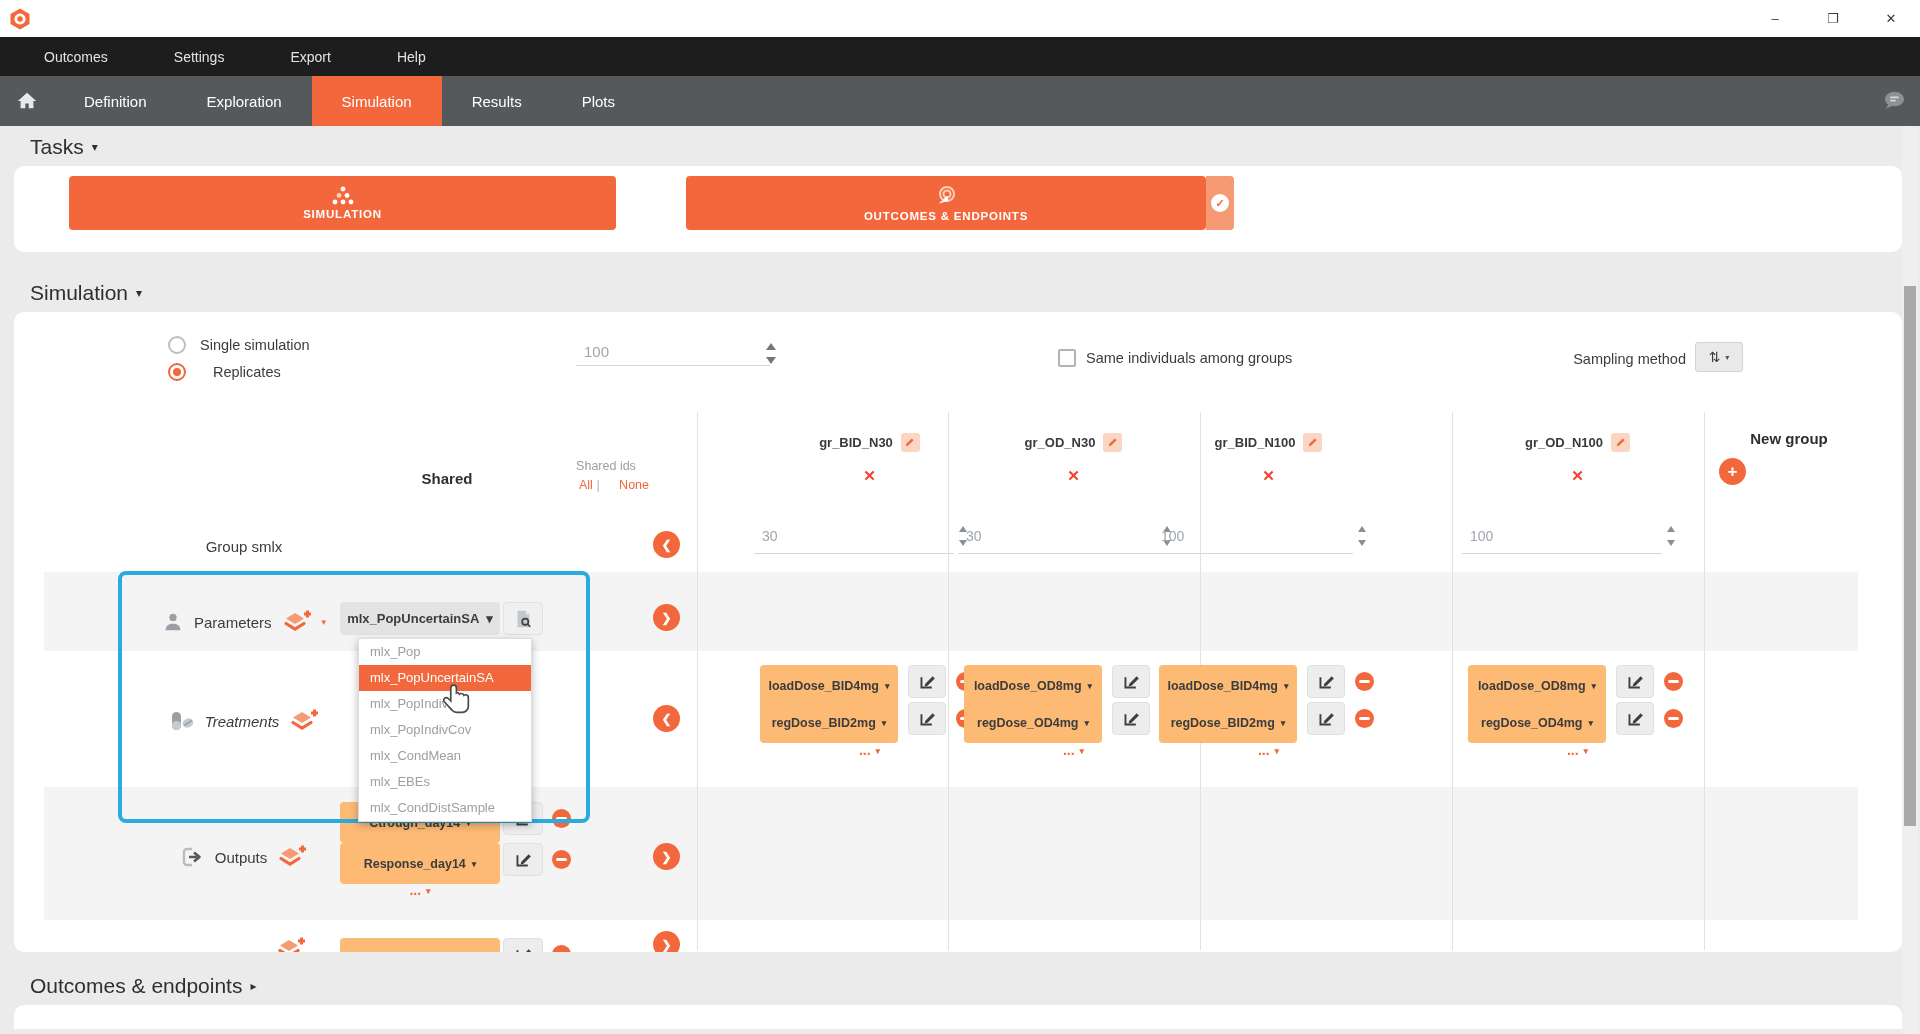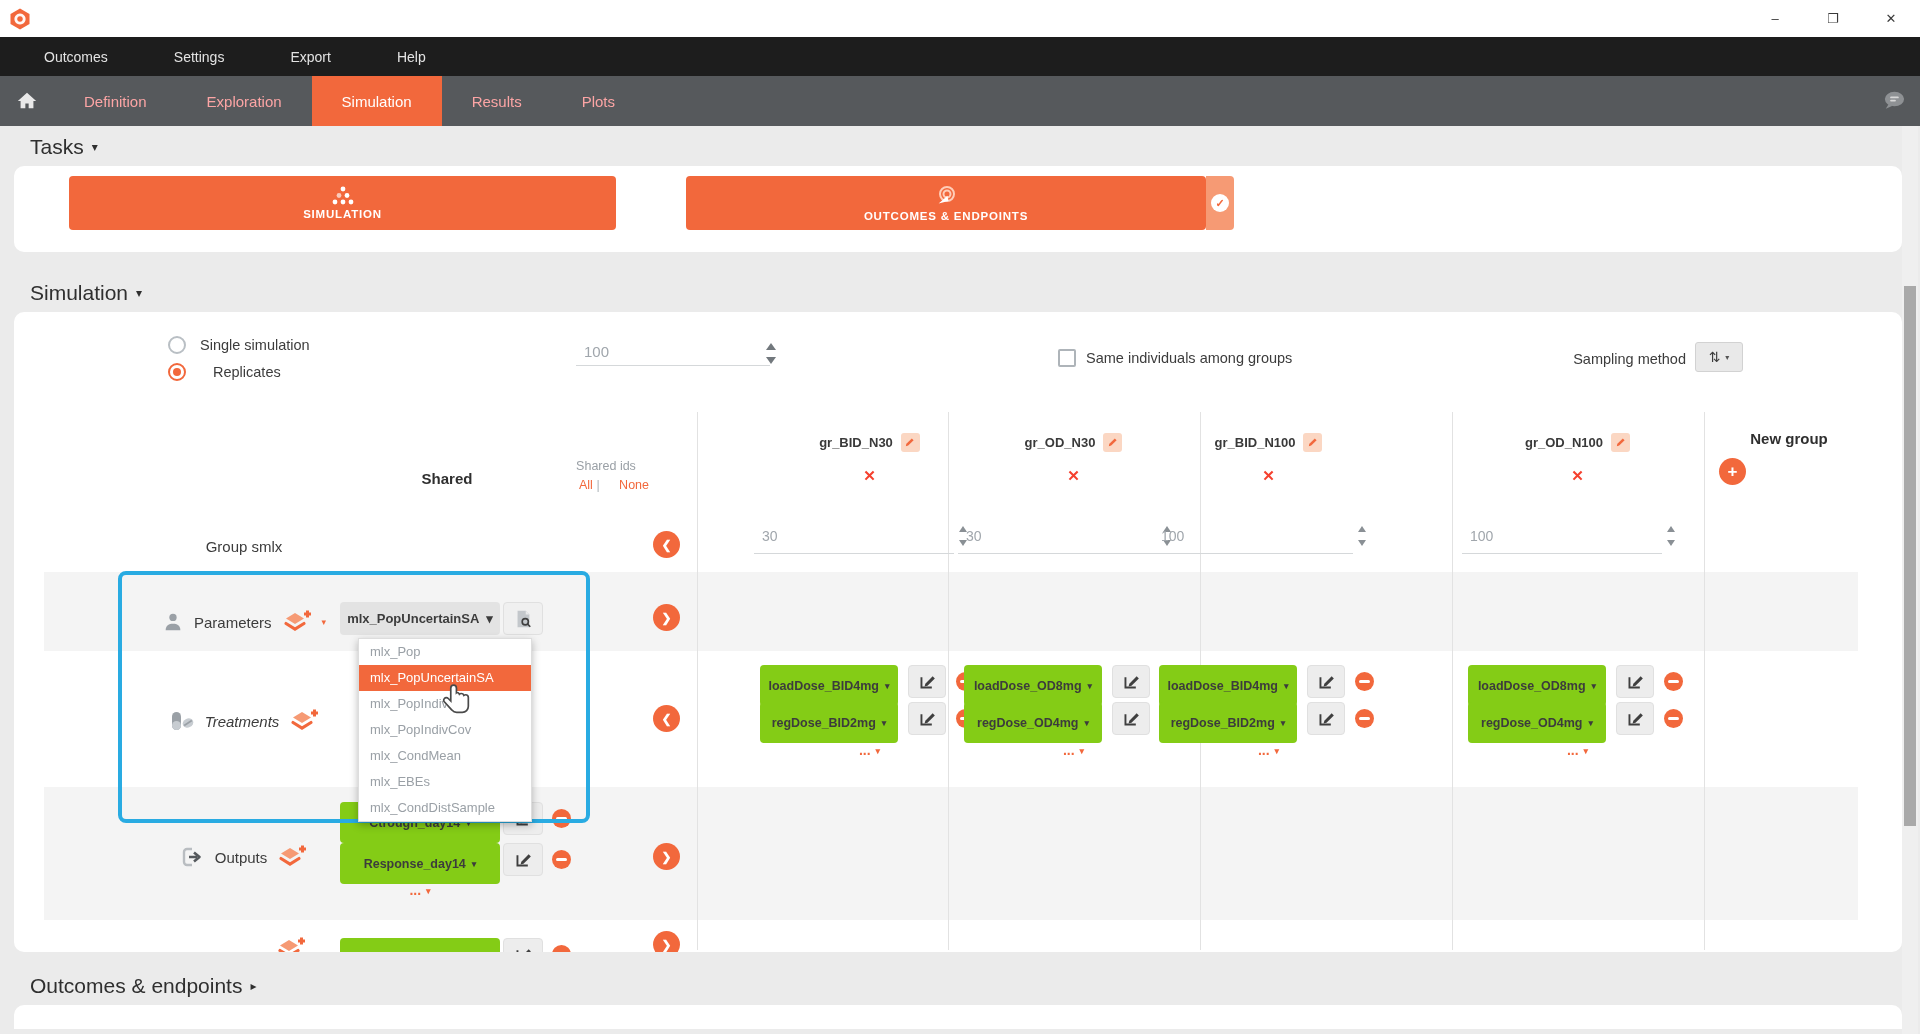--- a/index.html
+++ b/index.html
@@ -15,21 +15,21 @@
   .wctrl { width:58px; height:37px; display:flex; align-items:center; justify-content:center; font-size:13px; color:#3a3a3a; }
 
   
   .menubar { position:absolute; left:0; top:37px; width:1920px; height:39px; background:#1d1d1d; display:flex; align-items:center; }
   .menuitem { color:#e3e3e3; font-size:14px; margin-left:44px; }
   .menuitem + .menuitem { margin-left:66px; }
 
   
   .navbar { position:absolute; left:0; top:76px; width:1920px; height:50px; background:#56595c; display:flex; align-items:stretch; }
   .homebtn { width:54px; display:flex; align-items:center; justify-content:center; }
-  .navtab { padding:0 30px; display:flex; align-items:center; color:#fca5a5; font-size:15px; }
+  .navtab { padding:0 30px; display:flex; align-items:center; color:#ffffff; font-size:15px; }
   .navtab.active { background:#f2683c; color:#fff; }
   .chatbtn { position:absolute; right:14px; top:13px; }
 
   
   .sectitle { position:absolute; left:30px; font-size:21px; color:#2f2f2f; display:flex; align-items:center; gap:8px; }
   .sectitle .tcaret { font-size:12px; color:#2f2f2f; }
 
   
   .card { position:absolute; left:14px; width:1888px; background:#fff; border-radius:10px; }
   .tasks-card { top:166px; height:86px; }
@@ -66,21 +66,21 @@
   .lnk { color:#f2683c;margin-left:16px; }
   .pipe { color:#b0b6ba; }
   .rowlabel { position:absolute; left:120px; width:220px; display:flex; align-items:center; justify-content:center; gap:10px; font-size:15px; color:#3c3c3c; }
   .chevbtn { position:absolute; left:639px; width:27px; height:27px; border-radius:50%; background:#f2683c; color:#fff; display:flex; align-items:center; justify-content:center; font-size:12px; font-weight:700; }
   .gcol { position:absolute; top:100px; width:251px; height:540px; }
   .gname { position:absolute; left:0; top:18px; width:251px; height:24px; display:flex; align-items:center; justify-content:center; gap:8px; font-weight:700; font-size:13px; color:#3a3a3a; }
   .hdr-pencil { width:19px; height:19px; background:#fbd7c3; border-radius:3px; display:flex; align-items:center; justify-content:center; }
   .gdel { position:absolute; left:0; top:55px; width:251px; text-align:center; font-size:15px; font-weight:700; color:#f5402e; }
   .gsize-val { position:absolute; left:18px; top:116px; font-size:14px; color:#a0a6ac; }
   .gsize-line { position:absolute; left:10px; top:141px; width:200px; border-bottom:1px solid #d5d8da; }
-  .cellbtn { position:absolute; height:41px; background:#84cc16; border-radius:4px; display:flex; align-items:center; justify-content:center; gap:6px; font-weight:700; font-size:12.5px; color:#3c3c3c; }
+  .cellbtn { position:absolute; height:41px; background:#fdba74; border-radius:4px; display:flex; align-items:center; justify-content:center; gap:6px; font-weight:700; font-size:12.5px; color:#3c3c3c; }
   .cellbtn .ccaret { font-size:9px; color:#3c3c3c; }
   .editbtn { position:absolute; width:38px; height:33px; background:#ededed; border:1px solid #e0e0e0; border-radius:4px; display:flex; align-items:center; justify-content:center; }
   .minusbtn { position:absolute; width:19px; height:19px; border-radius:50%; background:#f2683c; }
   .minusbtn::after { content:""; position:absolute; left:4px; top:8px; width:11px; height:3px; background:#fff; border-radius:2px; }
   .dots { position:absolute; display:flex; align-items:flex-end; justify-content:center; gap:5px; color:#f2683c; font-weight:700; font-size:14px; }
   .dots .dcaret { font-size:9px; line-height:14px; }
   .newgroup-label { position:absolute; left:1690px; top:118px; width:170px; text-align:center; font-weight:700; font-size:15px; color:#2f2f2f; }
   .plusbtn { position:absolute; width:27px; height:27px; border-radius:50%; background:#f2683c; color:#fff; font-size:17px; font-weight:700; display:flex; align-items:center; justify-content:center; }
 
   

